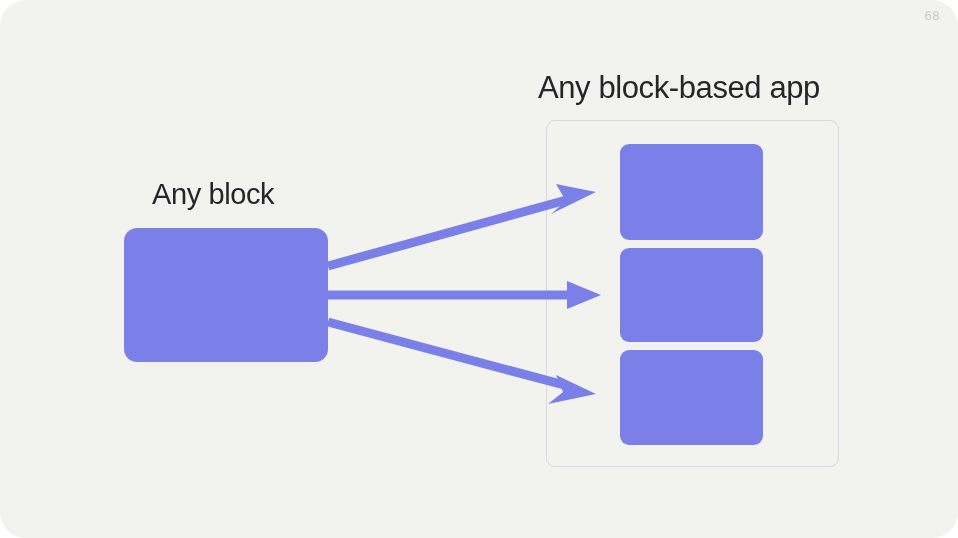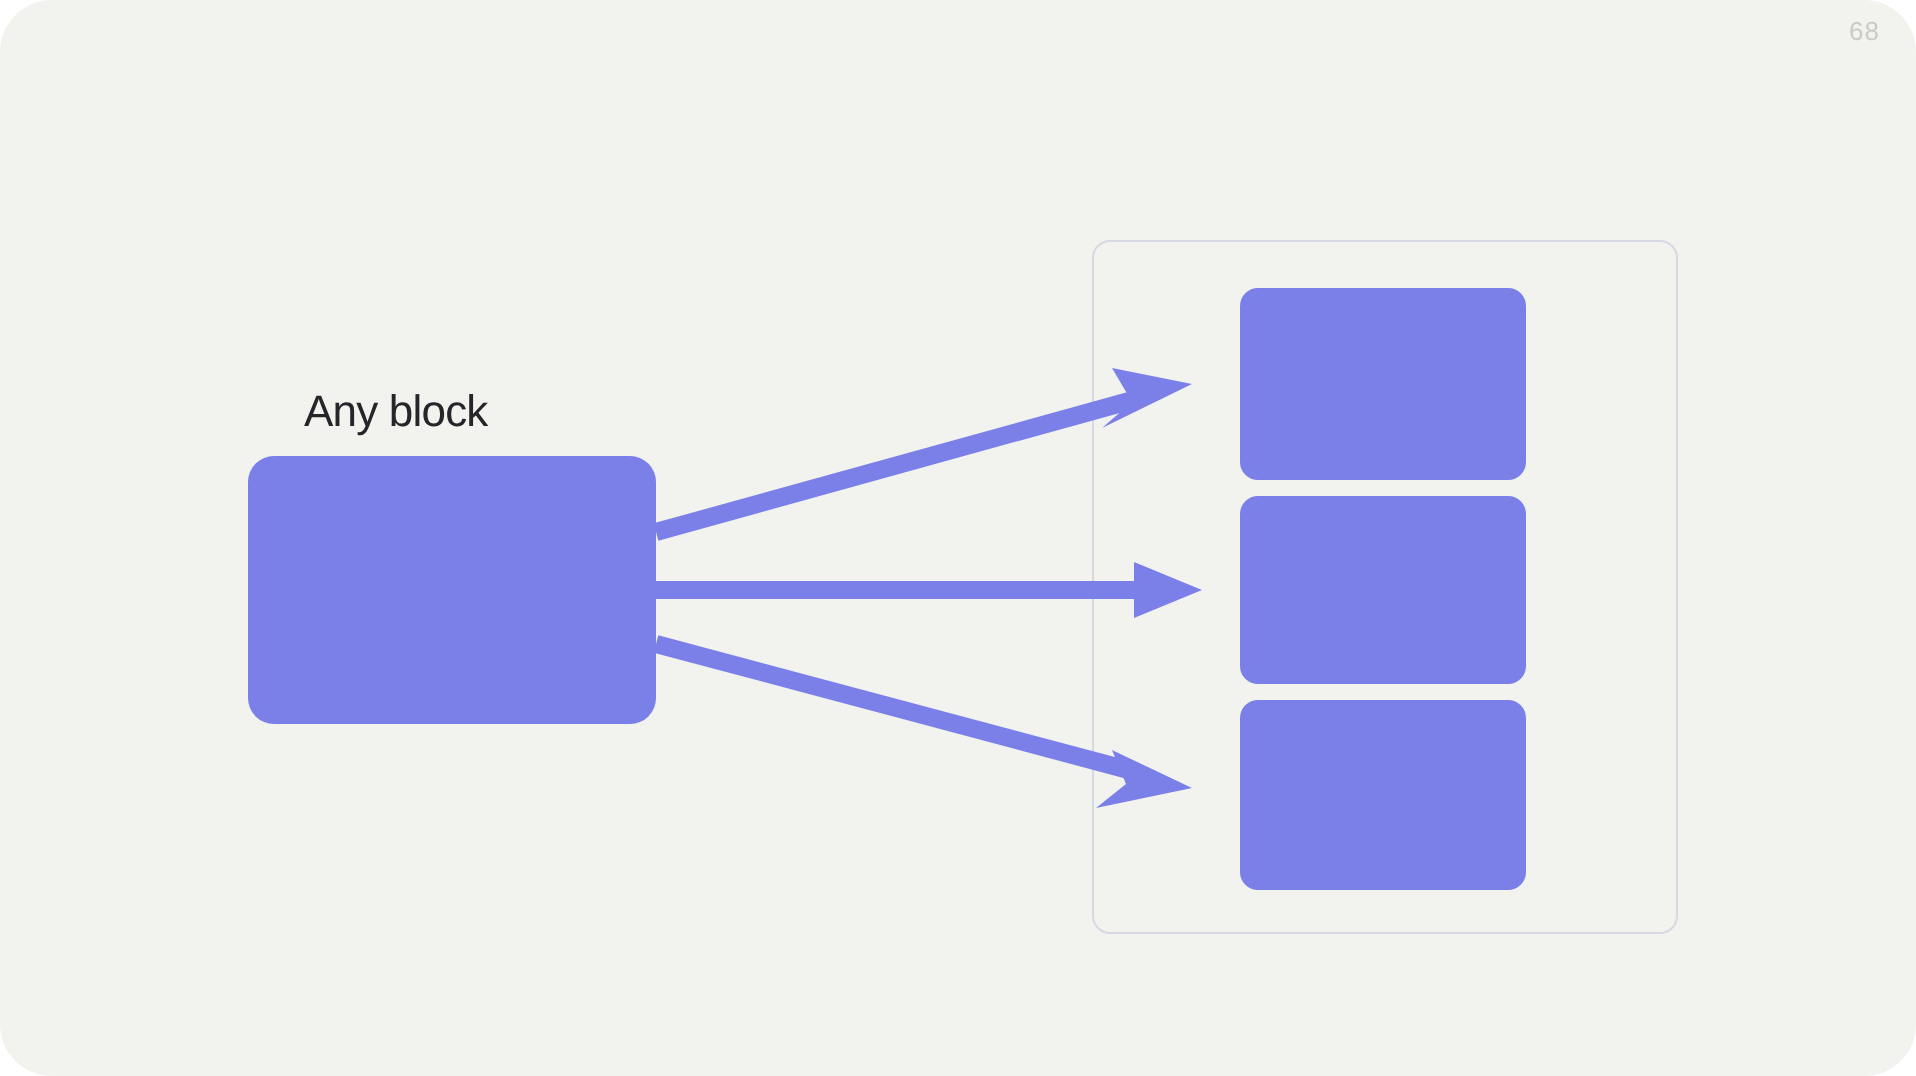--- a/index.html
+++ b/index.html
@@ -37,23 +37,22 @@
     position: absolute;
     color: #26262a;
     font-family: "Liberation Sans", sans-serif;
     font-weight: 400;
     white-space: nowrap;
     letter-spacing: -0.4px;
   }
   #source-label {
     left: 152px;
     top: 175px;
-    font-size: 22px;
+    font-size: 29px;
     line-height: 38px;
-    margin-top: 12px;
   }
   #app-title {
     left: 538px;
     top: 68px;
     font-size: 31px;
     line-height: 40px;
   }
 
   
   #source-block {
@@ -103,20 +102,21 @@
 </style>
 </head>
 <body>
 
 <div id="slide" style="background: rgb(242, 243, 238);">
 
   <div id="page-number" style="color: rgb(201, 203, 196);">68</div>
 
   <div class="heading" id="source-label" style="color: rgb(38, 38, 42);">Any block</div>
 
+  <div class="heading" id="app-title" style="color: rgb(38, 38, 42);">Any block-based app</div>
 
   <div id="source-block" style="background: rgb(123, 128, 232);"></div>
 
   <div id="app-container" style="border-color: rgb(214, 216, 227);"></div>
 
   <div class="target-block" id="target-block-1" style="background: rgb(123, 128, 232);"></div>
   <div class="target-block" id="target-block-2" style="background: rgb(123, 128, 232);"></div>
   <div class="target-block" id="target-block-3" style="background: rgb(123, 128, 232);"></div>
 
   <svg id="arrow-layer" viewBox="0 0 958 538" width="958" height="538">

